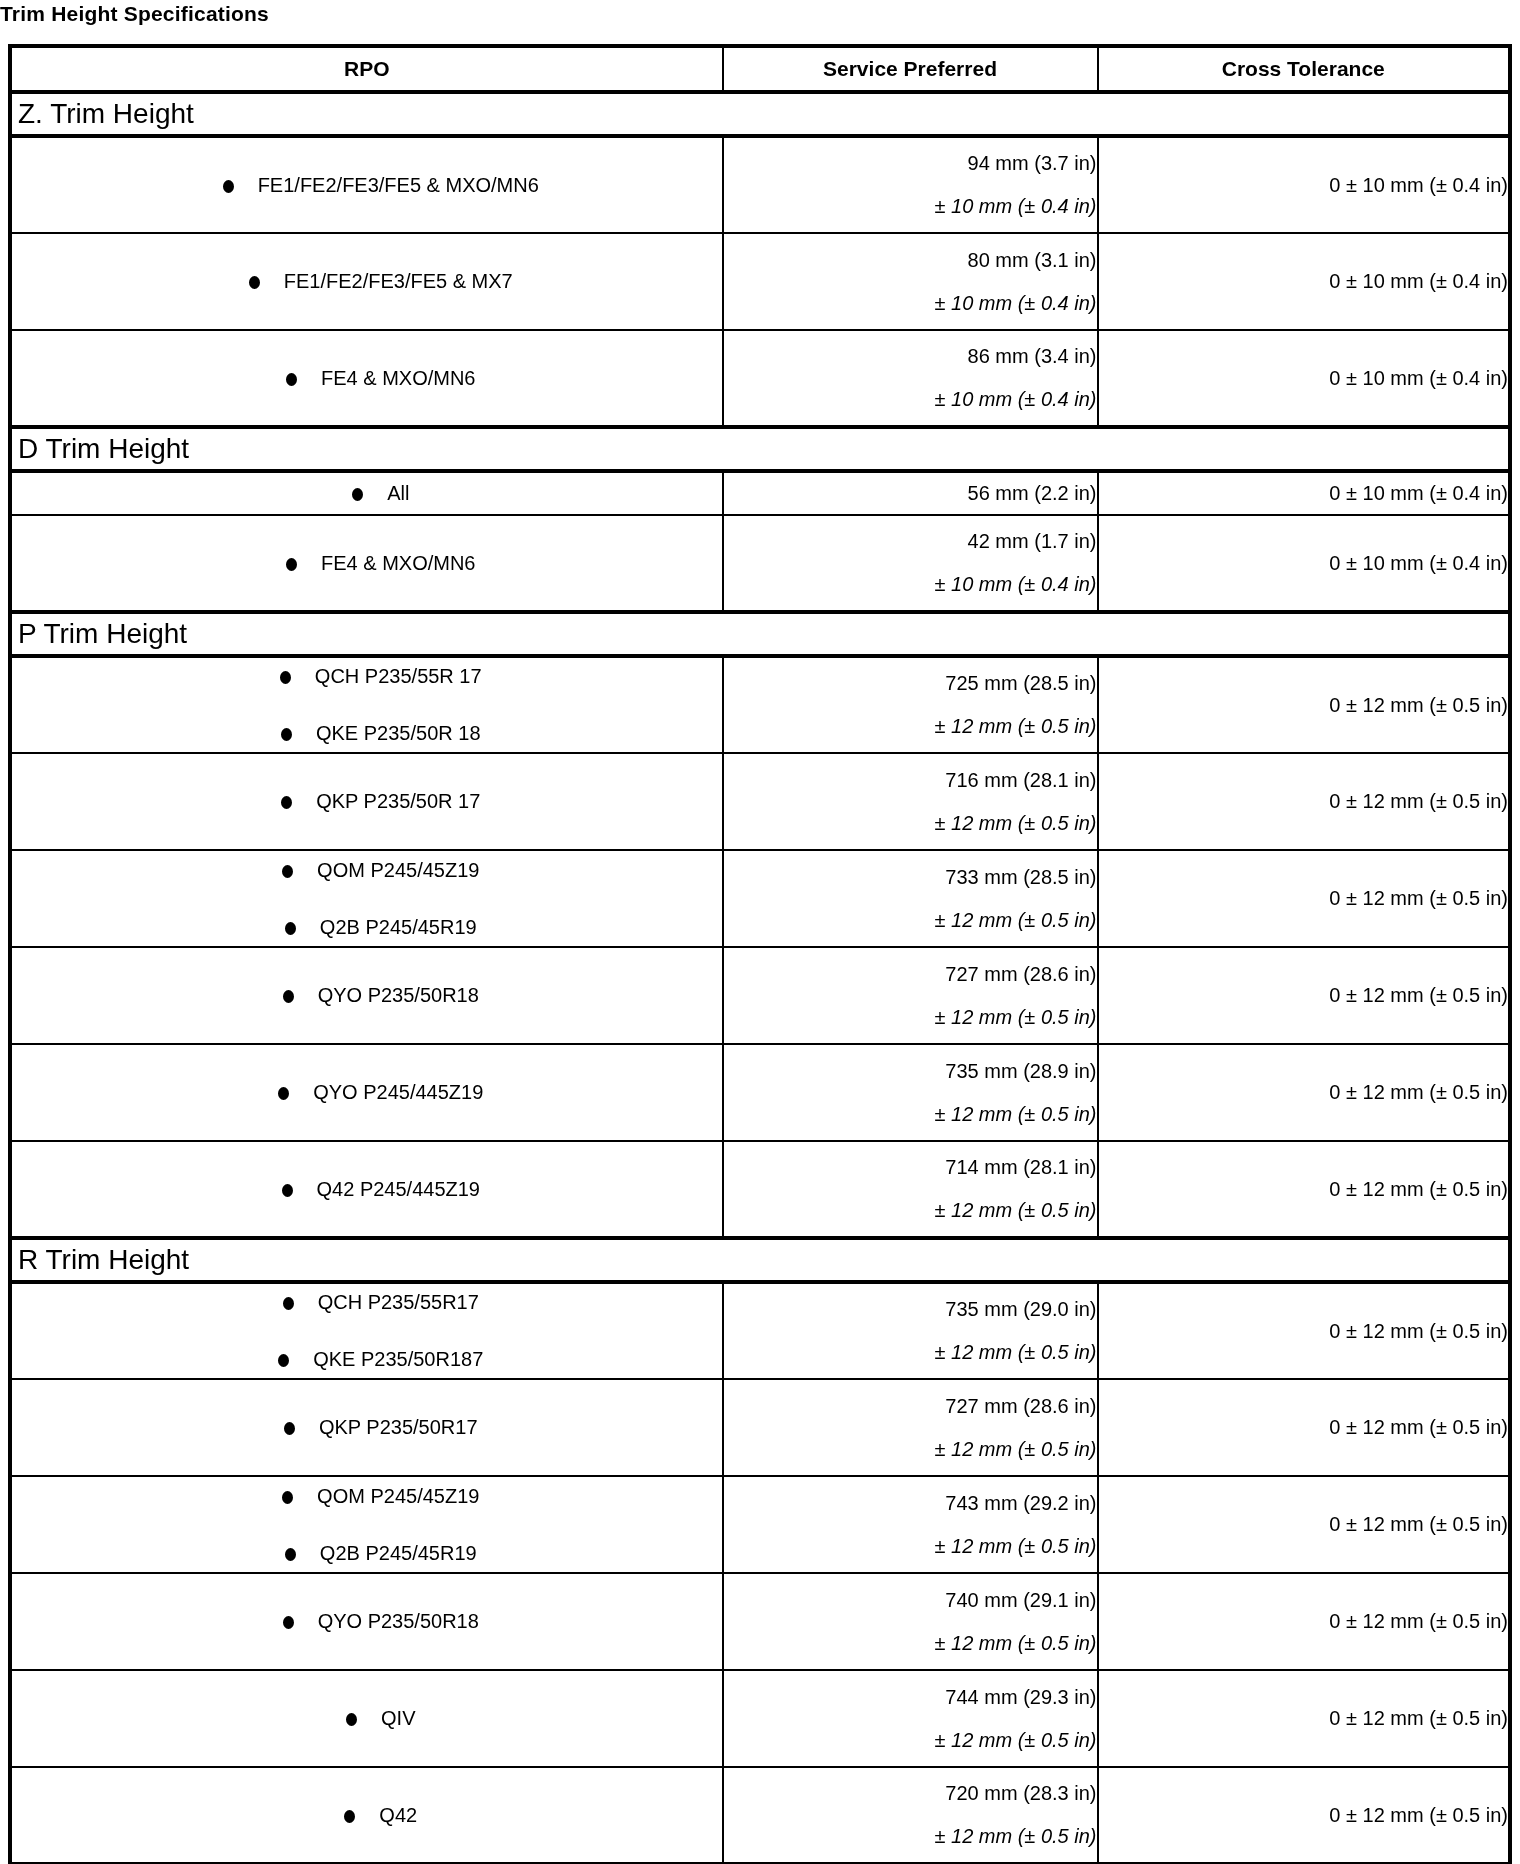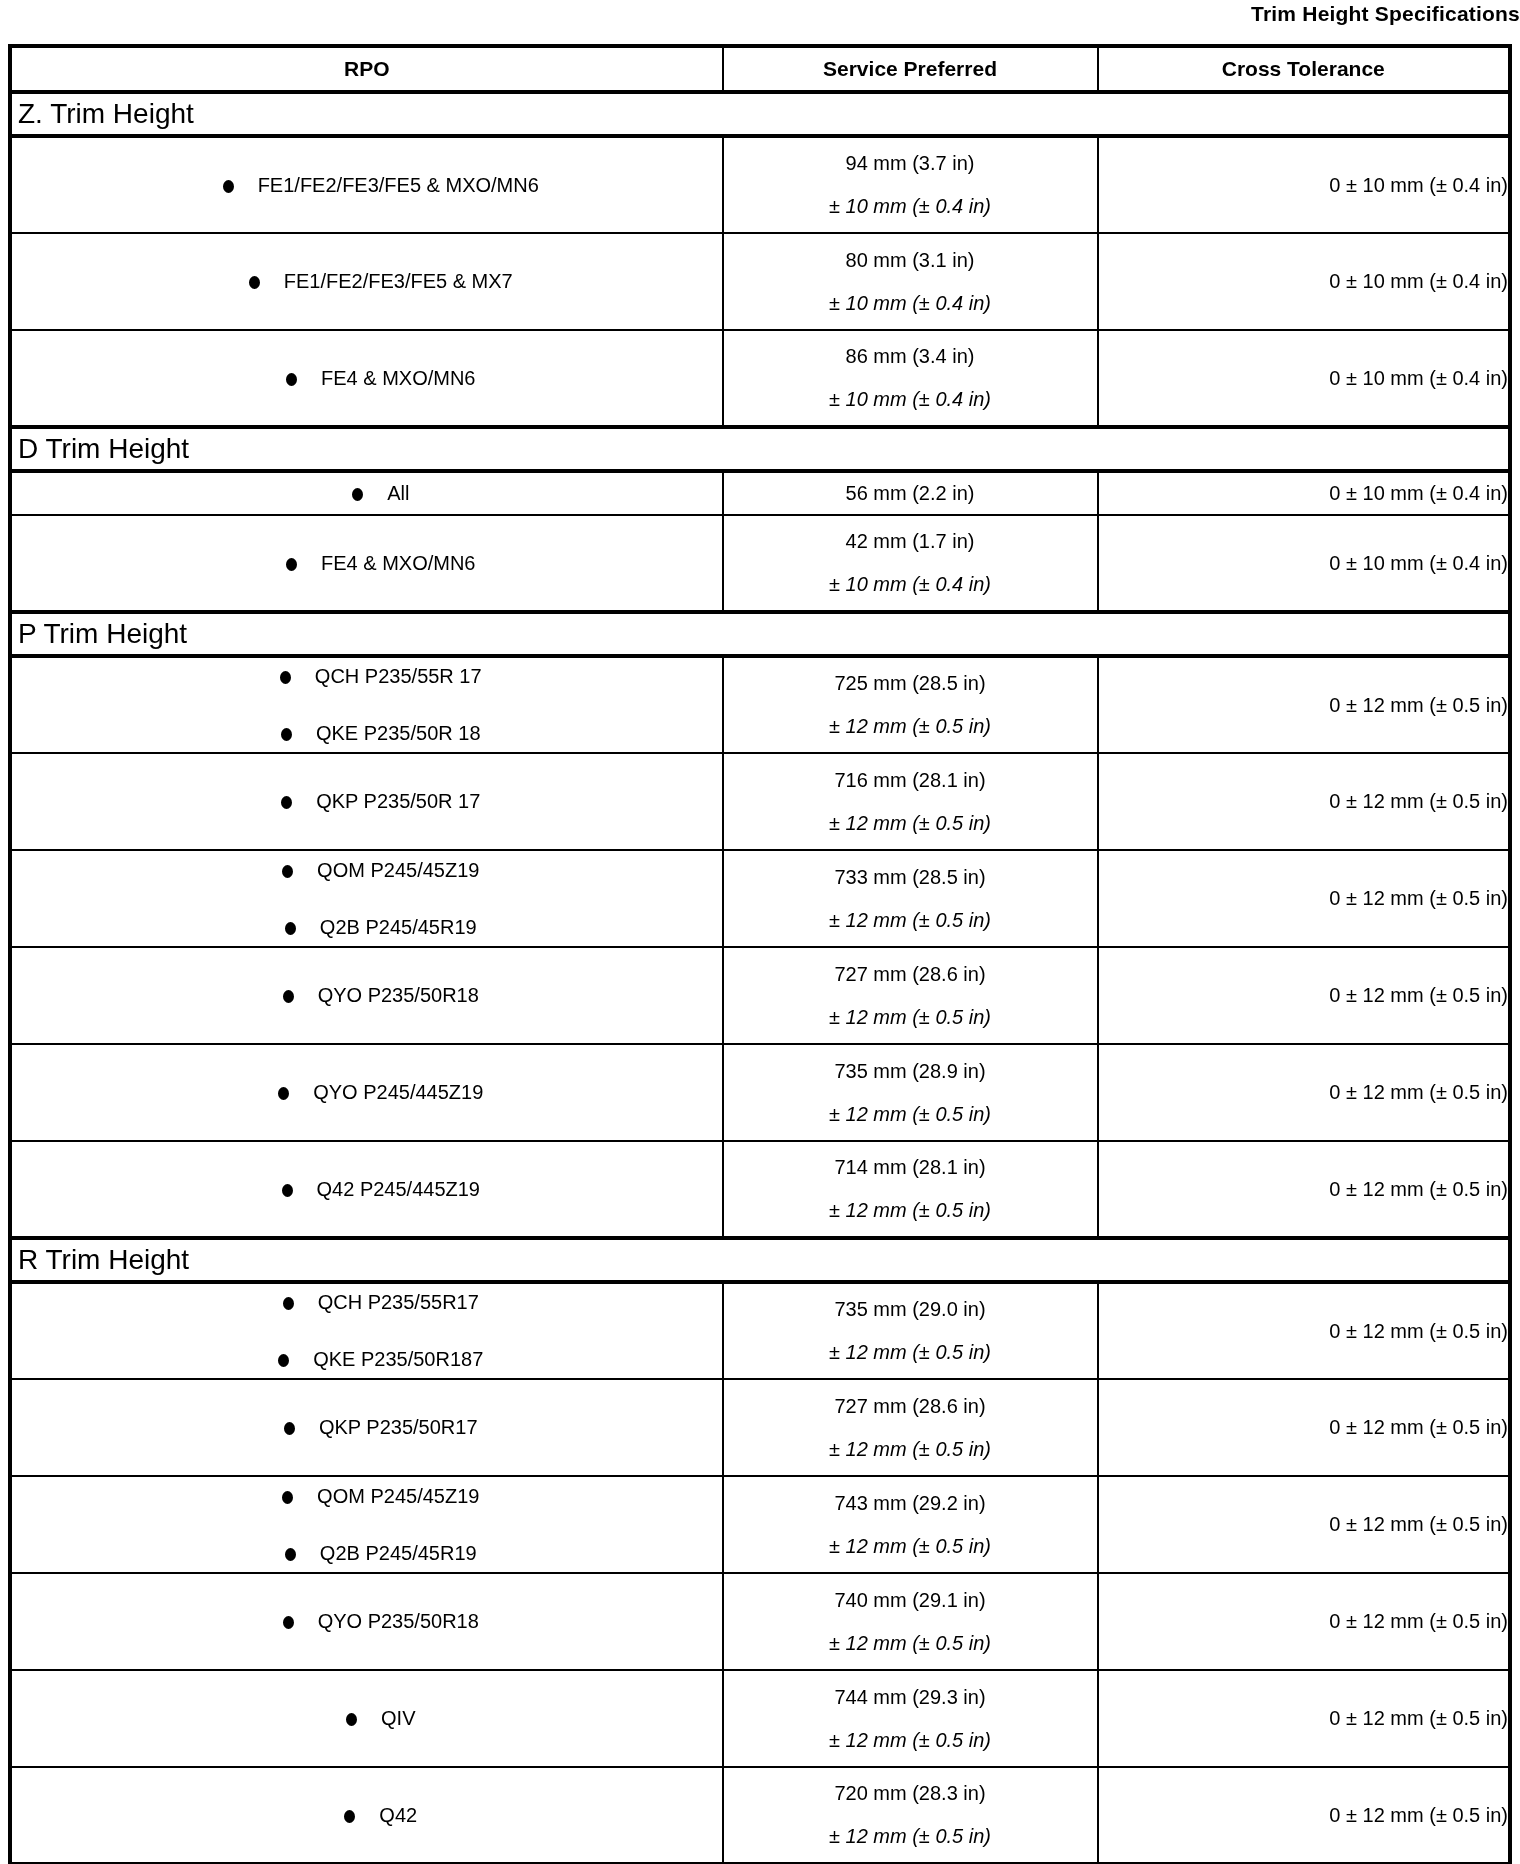--- a/index.html
+++ b/index.html
@@ -14,21 +14,21 @@
     width: 1520px;
     height: 1864px;
     background: #ffffff;
     overflow: hidden;
   }
   .doc-title {
     position: absolute;
     top: 2px;
     left: 0;
     width: 100%;
-    text-align: right;
+    text-align: left;
     font-size: 21px;
     font-weight: bold;
     letter-spacing: 0.2px;
   }
   table.spec-table {
     position: absolute;
     left: 8px;
     top: 44px;
     width: 1504px;
     border-collapse: collapse;
@@ -79,21 +79,21 @@
   .bullet {
     display: inline-block;
     width: 11px;
     height: 13px;
     border-radius: 50%;
     background: #000;
     margin-right: 24px;
     vertical-align: -1px;
   }
   td.service-cell { text-align: center; }
-  .service-line { white-space: nowrap; }
+  .service-line { white-space: nowrap; text-align: right; }
   .service-line + .service-line { margin-top: 20px; font-style: italic; }
   td.cross-cell { text-align: right; white-space: nowrap; }
 </style>
 </head>
 <body>
 
 <div class="page">
   <div class="doc-title">Trim Height Specifications</div>
 
   <table class="spec-table">

